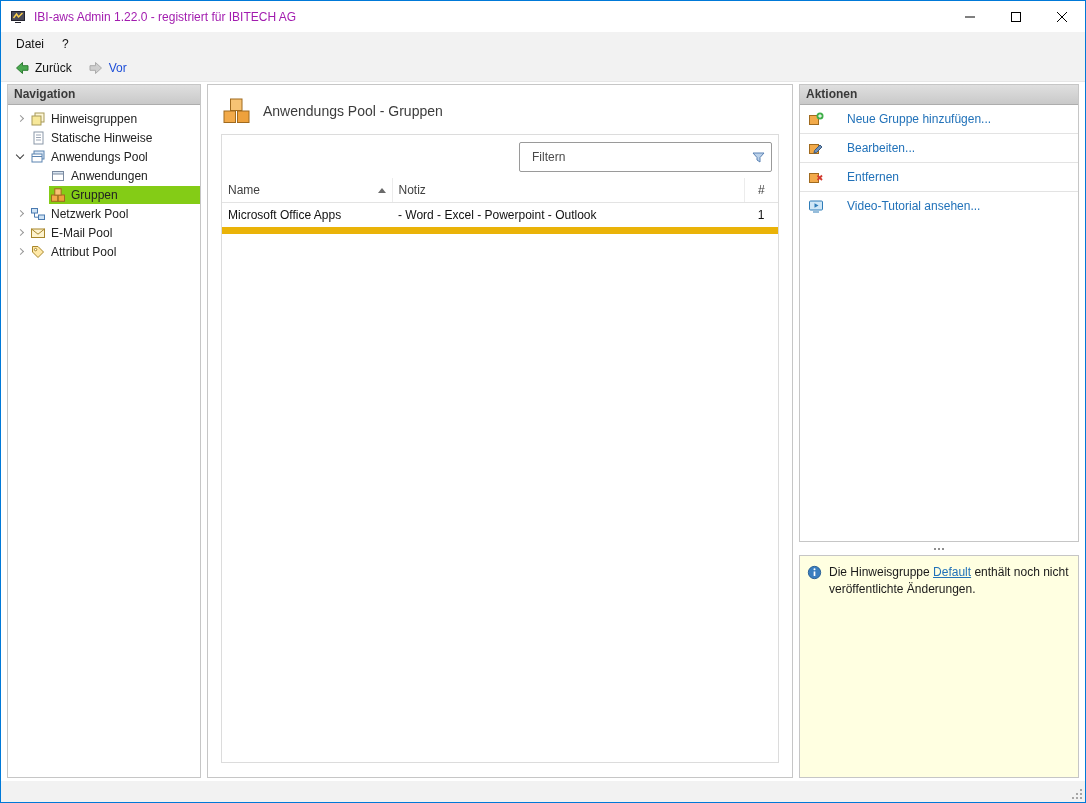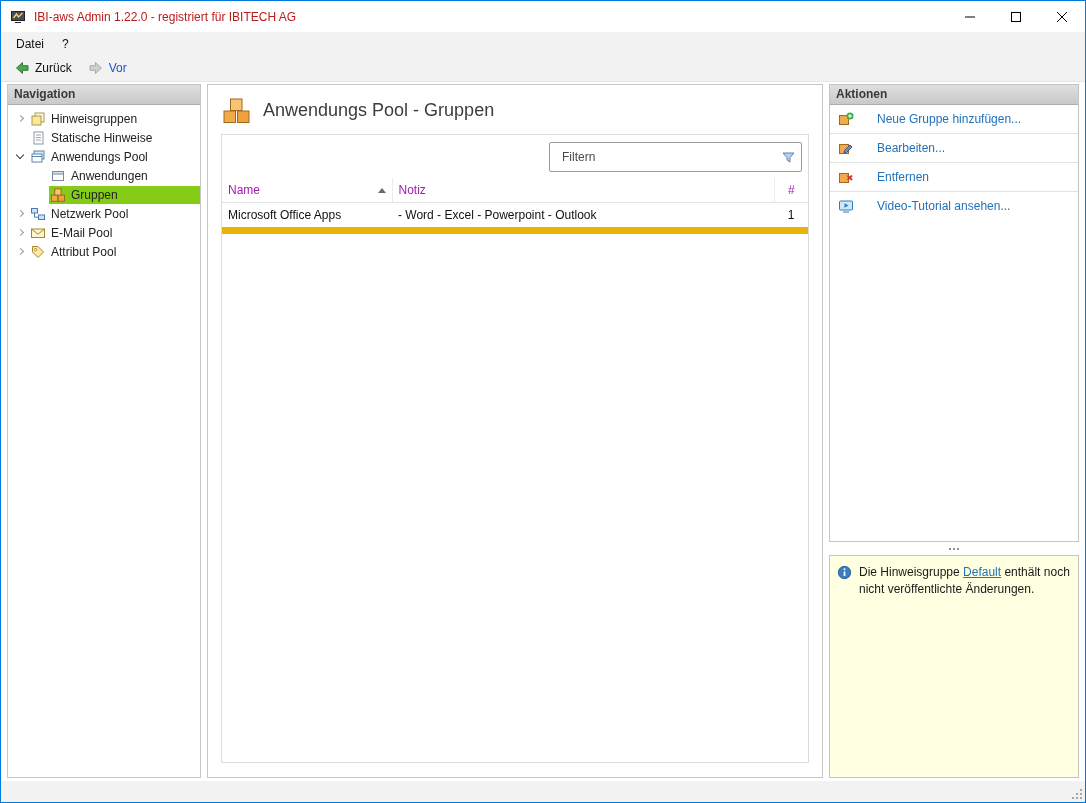--- a/index.html
+++ b/index.html
@@ -5,21 +5,21 @@
   * { margin:0; padding:0; box-sizing:border-box; }
   html,body { background:#9a9a9a; }
   .window {
     width:1086px; height:803px; border:1px solid #0079d8; background:#fff;
     display:flex; flex-direction:column; font-family:"Liberation Sans", sans-serif;
     font-size:12px; color:#222; overflow:hidden;
   }
   
   .titlebar { flex:0 0 31px; background:#fff; display:flex; align-items:center; padding-left:9px; }
   .app-icon { width:16px; height:16px; margin-right:8px; display:flex; }
-  .title-text { color:#b91c1c; }
+  .title-text { color:#a21caf; }
   .win-controls { margin-left:auto; display:flex; height:100%; }
   .win-btn { width:46px; display:flex; align-items:center; justify-content:center; cursor:default; }
   
   .menubar { flex:0 0 23px; background:#f2f2f2; display:flex; align-items:center; padding-left:6px; }
   .menu-item { padding:3px 9px; color:#111; }
   .toolbar { flex:0 0 27px; background:#f2f2f2; border-bottom:1px solid #e6e6e6;
              display:flex; align-items:center; padding-left:6px; gap:2px; }
   .tool-btn { display:flex; align-items:center; gap:5px; padding:2px 7px; color:#111; }
   .tool-btn.disabled { color:#1d4ed8; }
   
@@ -37,42 +37,42 @@
       border-top:1px solid #989898; border-right:1px solid #989898; transform:rotate(45deg); }
   .chev.expanded::before { content:""; position:absolute; left:5px; top:4px; width:5px; height:5px;
       border-right:1.5px solid #3c3c3c; border-bottom:1.5px solid #3c3c3c; transform:rotate(45deg); }
   .row-core { display:flex; align-items:center; gap:5px; padding:1px 6px 1px 1px; flex:1; }
   .tree-row.selected .row-core { background:#84cc16; }
   .ticon { width:16px; height:16px; flex:0 0 16px; display:flex; }
   .tlabel { white-space:nowrap; }
   
   .main-panel { flex:1; }
   .main-title-row { display:flex; align-items:center; gap:11px; padding:12px 16px 10px 14px; }
-  .main-title { font-size:18px; color:#3c3c3c; }
+  .main-title { font-size:14px; color:#3c3c3c; }
   .listview { flex:1; margin:0 13px 14px 13px; border:1px solid #dcdcdc; display:flex;
               flex-direction:column; min-height:0; }
   .filter-row { display:flex; justify-content:flex-end; padding:7px 6px 6px 6px; }
   .filter-box { display:flex; align-items:center; width:253px; height:30px; border:1px solid #9a9a9a;
                 border-radius:2px; background:#fff; }
   .filter-box input { border:0; outline:0; flex:1; min-width:0; padding:0 4px 0 12px;
                       font:12px "Liberation Sans", sans-serif; background:transparent; color:#222; }
   .filter-box input::placeholder { color:#4a4a4a; opacity:1; }
   .funnel { flex:0 0 auto; margin-right:6px; display:flex; }
   table.grid { width:100%; border-collapse:collapse; }
-  .grid th { font-weight:normal; text-align:left; padding:5px 6px; color:#a21caf;
+  .grid th { font-weight:normal; text-align:left; padding:5px 6px; color:#404040;
              border-bottom:1px solid #e3e3e3; border-right:1px solid #ececec; }
   .grid th:last-child { border-right:0; }
   .grid th.col-name { width:170px; }
   .grid th.col-count, .grid td.num { width:34px; text-align:center; }
   .grid td { padding:5px 6px; color:#111; border-bottom:7px solid #eab308; }
   .th-inner { display:flex; align-items:center; justify-content:space-between; }
   .sort-asc { width:0; height:0; border-left:4px solid transparent; border-right:4px solid transparent;
               border-bottom:5px solid #6a6a6a; }
   
-  .right-col { width:250px; display:flex; flex-direction:column; min-height:0; }
+  .right-col { width:280px; display:flex; flex-direction:column; min-height:0; }
   .aktionen-panel { flex:1; }
   .action-item { display:flex; align-items:center; gap:23px; padding:6px 8px; color:#2272b9; cursor:pointer; }
   .action-item.bordered { border-bottom:1px solid #e3e3e3; }
   .splitter { flex:0 0 13px; display:flex; align-items:center; justify-content:center; cursor:row-resize; }
   .dots { width:2px; height:2px; background:#8f8f8f; box-shadow:4px 0 0 #8f8f8f, 8px 0 0 #8f8f8f;
           margin-right:8px; }
   .info-panel { flex:0 0 223px; }
   .info-body { flex:1; background:#ffffe1; padding:8px 7px; display:flex; align-items:flex-start;
                gap:6px; line-height:1.4; color:#1a1a1a; }
   .info-icon-wrap { flex:0 0 16px; display:flex; margin-top:1px; }

